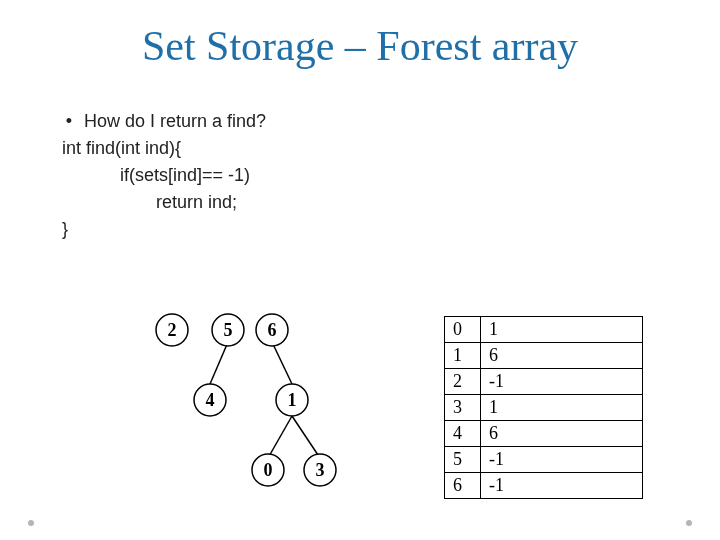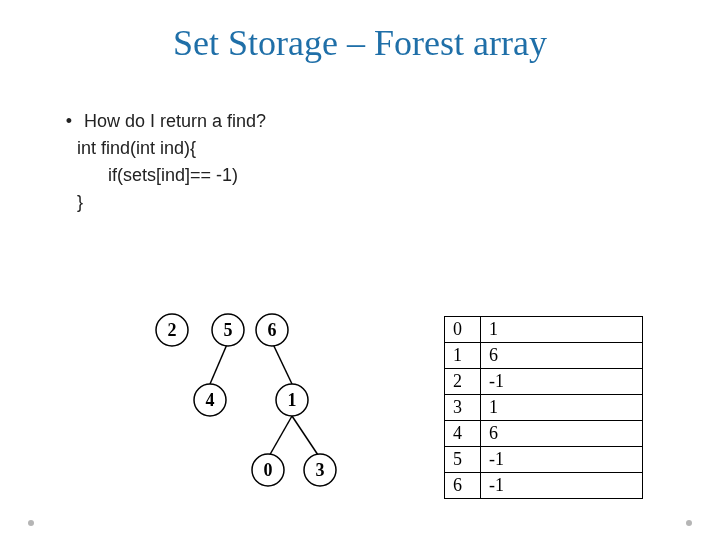--- a/index.html
+++ b/index.html
@@ -6,38 +6,38 @@
   body {
     width: 720px;
     height: 540px;
     background: #fff;
     font-family: Arial, Helvetica, sans-serif;
     position: relative;
     overflow: hidden;
   }
   .title {
     font-family: "Times New Roman", Times, serif;
-    font-size: 36px;
+    font-size: 42px;
     color: #1f6fa8;
     text-align: center;
     padding-top: 22px;
     font-weight: 400;
   }
   .content {
     position: absolute;
     left: 60px;
     top: 108px;
     font-size: 18px;
     color: #222;
     line-height: 1.5;
   }
   .bullet-row { display: flex; align-items: baseline; }
   .bullet { width: 18px; text-align: center; margin-right: 6px; }
-  .code-line0 { margin-left: 17px; }
-  .code-line1 { margin-left: 48px; }
+  .code-line0 { margin-left: 2px; }
+  .code-line1 { margin-left: 60px; }
   .code-line2 { margin-left: 96px; }
   .tree-svg {
     position: absolute;
     left: 142px;
     top: 310px;
   }
   .table {
     position: absolute;
     left: 444px;
     top: 316px;
@@ -66,20 +66,21 @@
 
 <h1 class="title">Set Storage – Forest array</h1>
 
 <div class="content">
   <div class="bullet-row">
     <span class="bullet">•</span>
     <span>How do I return a find?</span>
   </div>
   <div class="code-line0">int find(int ind){</div>
   <div class="code-line1">if(sets[ind]== -1)</div>
+  <div class="code-line2">return ind;</div>
   <div class="code-line0">}</div>
 </div>
 
 <svg class="tree-svg" width="220" height="200">
   <g stroke="#000" stroke-width="1.5" fill="none">
     <line x1="86" y1="32" x2="68" y2="74"></line>
     <line x1="130" y1="32" x2="150" y2="74"></line>
     <line x1="150" y1="106" x2="126" y2="148"></line>
     <line x1="150" y1="106" x2="178" y2="148"></line>
   </g>

